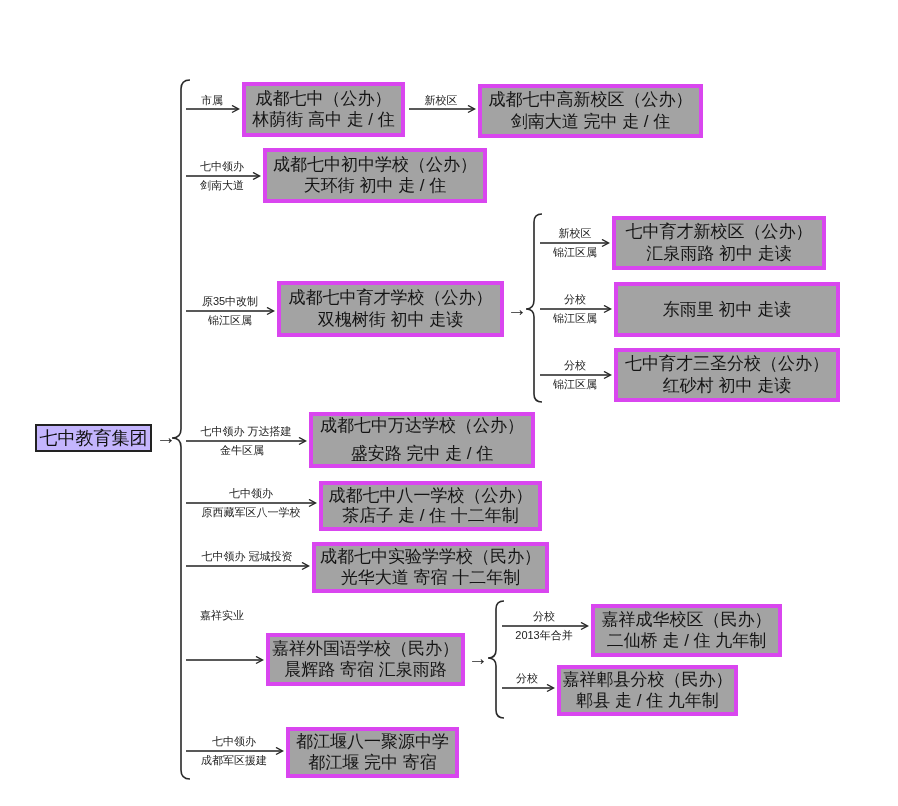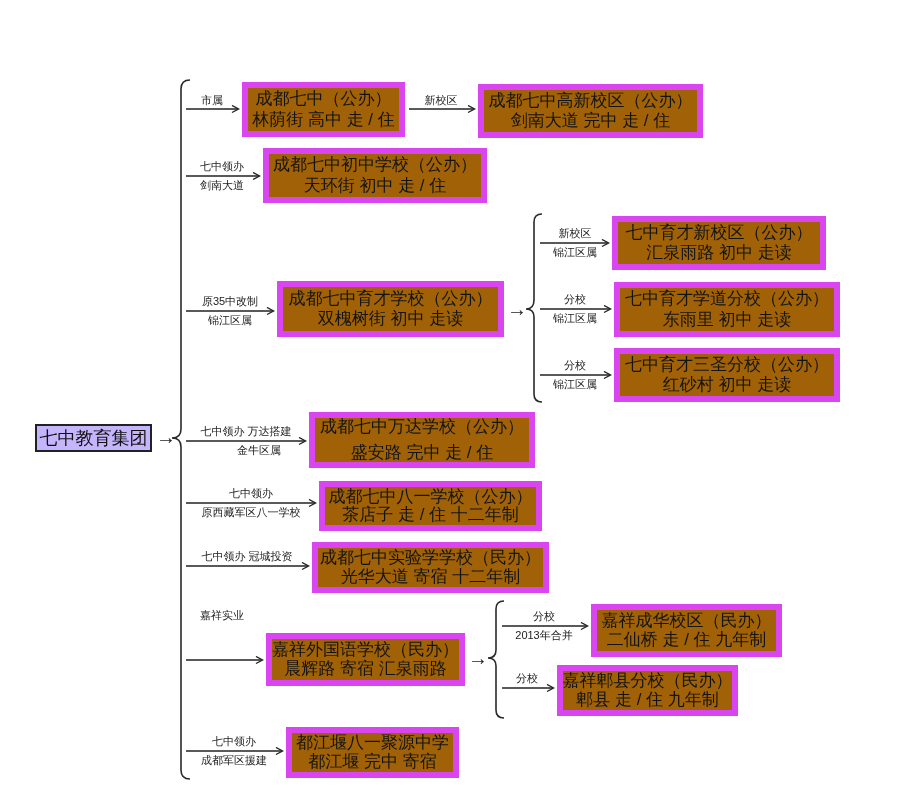--- a/index.html
+++ b/index.html
@@ -2,21 +2,21 @@
 <html><head>
 <meta charset="utf-8">
 <style>
   html,body{margin:0;padding:0;background:#ffffff;}
   .canvas{
     position:relative;width:898px;height:806px;background:#ffffff;overflow:hidden;
     font-family:"Liberation Sans","DejaVu Sans",sans-serif;color:#111;
   }
   .wires{position:absolute;left:0;top:0;width:898px;height:806px;}
   .node{
-    position:absolute;box-sizing:border-box;border:6px solid #d946ef;background:#a16207;
+    position:absolute;box-sizing:border-box;border:4px solid #d946ef;background:#a3a3a3;
     display:flex;flex-direction:column;justify-content:space-evenly;align-items:center;
   }
   .node .t,.node .s{
     font-size:17px;line-height:18px;white-space:nowrap;color:#141414;letter-spacing:0px;
   }
   .rootbox{
     position:absolute;box-sizing:border-box;border:2px solid #222;background:#c4b5fd;
     display:flex;align-items:center;justify-content:center;
     font-size:18px;white-space:nowrap;color:#111;
   }
@@ -75,21 +75,21 @@
   <div class="elab" style="left:222px;top:179px;">剑南大道</div>
   <div class="elab" style="left:230px;top:295px;">原35中改制</div>
   <div class="elab" style="left:230px;top:314px;">锦江区属</div>
   <div class="elab" style="left:575px;top:227px;">新校区</div>
   <div class="elab" style="left:575px;top:246px;">锦江区属</div>
   <div class="elab" style="left:575px;top:293px;">分校</div>
   <div class="elab" style="left:575px;top:312px;">锦江区属</div>
   <div class="elab" style="left:575px;top:359px;">分校</div>
   <div class="elab" style="left:575px;top:378px;">锦江区属</div>
   <div class="elab" style="left:246px;top:425px;">七中领办 万达搭建</div>
-  <div class="elab" style="left:259px;top:444px;">金牛区属</div>
+  <div class="elab" style="left:242px;top:444px;">金牛区属</div>
   <div class="elab" style="left:251px;top:487px;">七中领办</div>
   <div class="elab" style="left:251px;top:506px;">原西藏军区八一学校</div>
   <div class="elab" style="left:247px;top:550px;">七中领办 冠城投资</div>
   <div class="elab" style="left:222px;top:609px;">嘉祥实业</div>
   <div class="elab" style="left:544px;top:610px;">分校</div>
   <div class="elab" style="left:544px;top:629px;">2013年合并</div>
   <div class="elab" style="left:527px;top:672px;">分校</div>
   <div class="elab" style="left:234px;top:735px;">七中领办</div>
   <div class="elab" style="left:234px;top:754px;">成都军区援建</div>
 
@@ -107,21 +107,20 @@
   </div>
   <div class="node" style="left:277px;top:281px;width:227px;height:56px;">
     <div class="t">成都七中育才学校（公办）</div>
     <div class="s">双槐树街 初中 走读</div>
   </div>
   <div class="node" style="left:612px;top:216px;width:214px;height:54px;">
     <div class="t">七中育才新校区（公办）</div>
     <div class="s">汇泉雨路 初中 走读</div>
   </div>
   <div class="node" style="left:614px;top:282px;width:226px;height:55px;">
-    <div class="t">七中育才学道分校（公办）</div>
     <div class="s">东雨里 初中 走读</div>
   </div>
   <div class="node" style="left:614px;top:348px;width:226px;height:54px;">
     <div class="t">七中育才三圣分校（公办）</div>
     <div class="s">红砂村 初中 走读</div>
   </div>
   <div class="node" style="left:309px;top:412px;width:226px;height:56px;gap:8px;">
     <div class="t">成都七中万达学校（公办）</div>
     <div class="s">盛安路 完中 走 / 住</div>
   </div>

